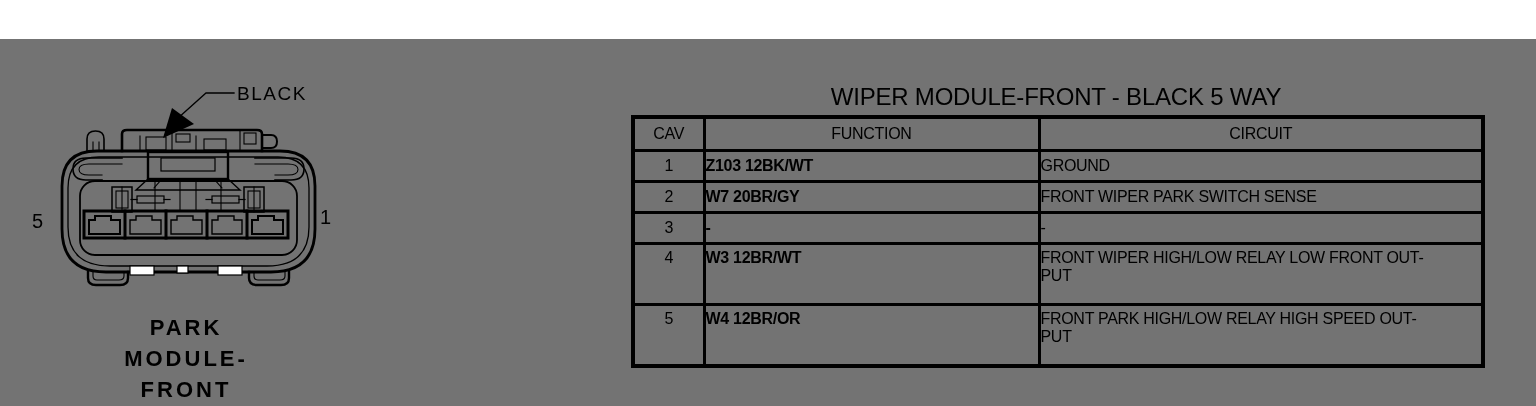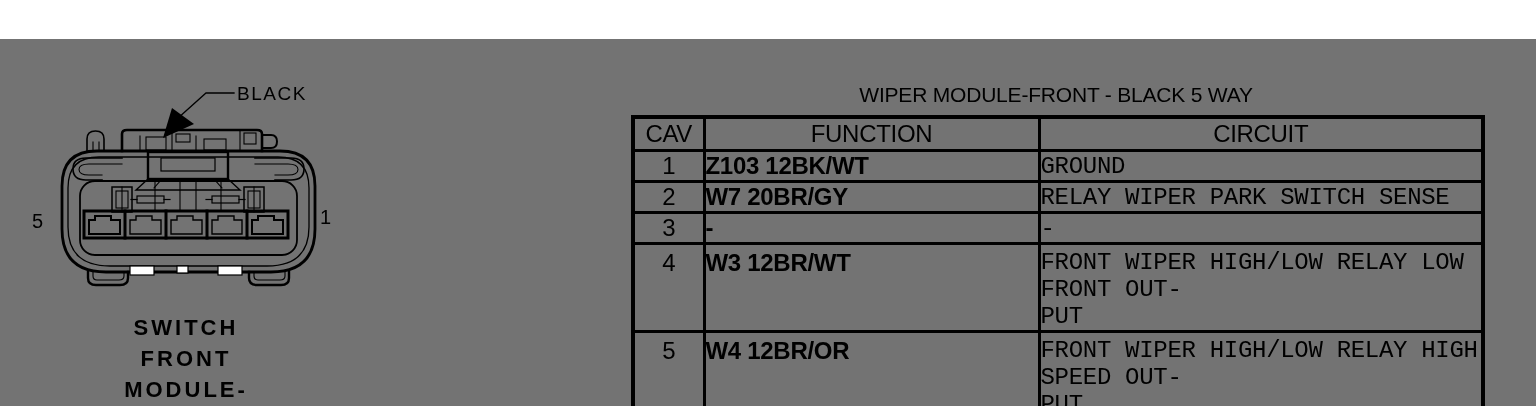--- a/index.html
+++ b/index.html
@@ -16,39 +16,39 @@
   .pin5 { position:absolute; left:32px;  top:171px; font-size:20px; }
   .pin1 { position:absolute; left:320px; top:167px; font-size:20px; }
   .caption {
     position:absolute; left:61px; top:273px; width:250px;
     text-align:center; font-weight:bold; font-size:22px;
     letter-spacing:3px; line-height:31px;
   }
   
   .tbl-title {
     position:absolute; left:631px; top:44px; width:850px;
-    text-align:center; font-size:21px; letter-spacing:-0.2px; white-space:nowrap;
+    text-align:center; font-size:24px; letter-spacing:-0.2px; white-space:nowrap;
   }
   table.pintable {
     position:absolute; left:631px; top:76px;
     border-collapse:collapse; table-layout:fixed;
     border:4px solid #000;
   }
   table.pintable td {
-    border:3px solid #000; font-size:24px; letter-spacing:-0.3px;
+    border:3px solid #000; font-size:16px; letter-spacing:-0.3px;
     padding:0; overflow:hidden;
   }
   col.c-cav { width:71px; } col.c-circuit { width:335px; } col.c-function { width:444px; }
   tr.hdr td { height:30px; text-align:center; vertical-align:middle; }
   tr.row-s td { height:28px; vertical-align:middle; }
   tr.row-t td { height:54px; vertical-align:top; }
   tr.row-t td.cell-text { padding-top:4px; }
   td.cav-cell { text-align:center; }
   td.circuit-cell { padding-left:10px;font-weight:bold; }
-  td.function-cell { padding-left:8px; white-space:pre-line;font-family:Liberation Mono, monospace; }
+  td.function-cell { padding-left:8px; white-space:pre-line; }
 </style>
 </head>
 <body>
 
 <div class="canvas">
 
   <svg class="connector-svg" width="360" height="260" viewBox="0 0 360 260">
     <g fill="none" stroke="#000000" stroke-linecap="square">
 
       <g>
@@ -130,23 +130,23 @@
       <rect x="218" y="227" width="24" height="9" fill="#ffffff" stroke-width="1.2"></rect>
       <rect x="177" y="227" width="11" height="7" fill="#ffffff" stroke-width="1.2"></rect>
     </g>
   </svg>
 
   <div class="lbl-black">BLACK</div>
   <div class="pin5">5</div>
   <div class="pin1">1</div>
 
   <div class="caption">
-    <div>SWITCH</div>
+    <div>PARK</div>
+    <div>MODULE-</div>
     <div>FRONT</div>
-    <div>MODULE-</div>
   </div>
 
   <div class="tbl-title">WIPER MODULE-FRONT - BLACK 5 WAY</div>
 
   <table class="pintable">
     <colgroup>
         <col class="c-cav">
         <col class="c-circuit">
         <col class="c-function">
       </colgroup>
@@ -157,35 +157,35 @@
         <td>CIRCUIT</td>
       </tr>
       <tr class="row-s">
         <td class="cav-cell cell-text">1</td>
         <td class="circuit-cell cell-text">Z103 12BK/WT</td>
         <td class="function-cell cell-text">GROUND</td>
       </tr>
       <tr class="row-s">
         <td class="cav-cell cell-text">2</td>
         <td class="circuit-cell cell-text">W7 20BR/GY</td>
-        <td class="function-cell cell-text">RELAY WIPER PARK SWITCH SENSE</td>
+        <td class="function-cell cell-text">FRONT WIPER PARK SWITCH SENSE</td>
       </tr>
       <tr class="row-s">
         <td class="cav-cell cell-text">3</td>
         <td class="circuit-cell cell-text">-</td>
         <td class="function-cell cell-text">-</td>
       </tr>
       <tr class="row-t">
         <td class="cav-cell cell-text">4</td>
         <td class="circuit-cell cell-text">W3 12BR/WT</td>
         <td class="function-cell cell-text">FRONT WIPER HIGH/LOW RELAY LOW FRONT OUT-
 PUT</td>
       </tr>
       <tr class="row-t">
         <td class="cav-cell cell-text">5</td>
         <td class="circuit-cell cell-text">W4 12BR/OR</td>
-        <td class="function-cell cell-text">FRONT WIPER HIGH/LOW RELAY HIGH SPEED OUT-
+        <td class="function-cell cell-text">FRONT PARK HIGH/LOW RELAY HIGH SPEED OUT-
 PUT</td>
       </tr>
     </tbody>
   </table>
 
 </div>
 
 </body></html>

